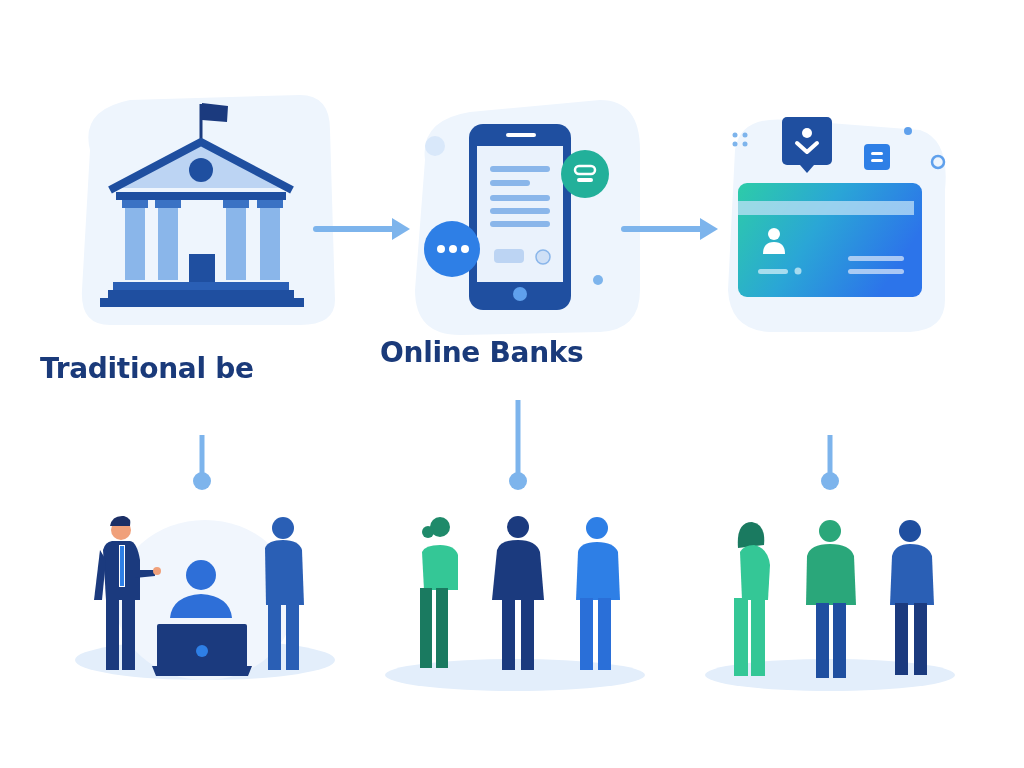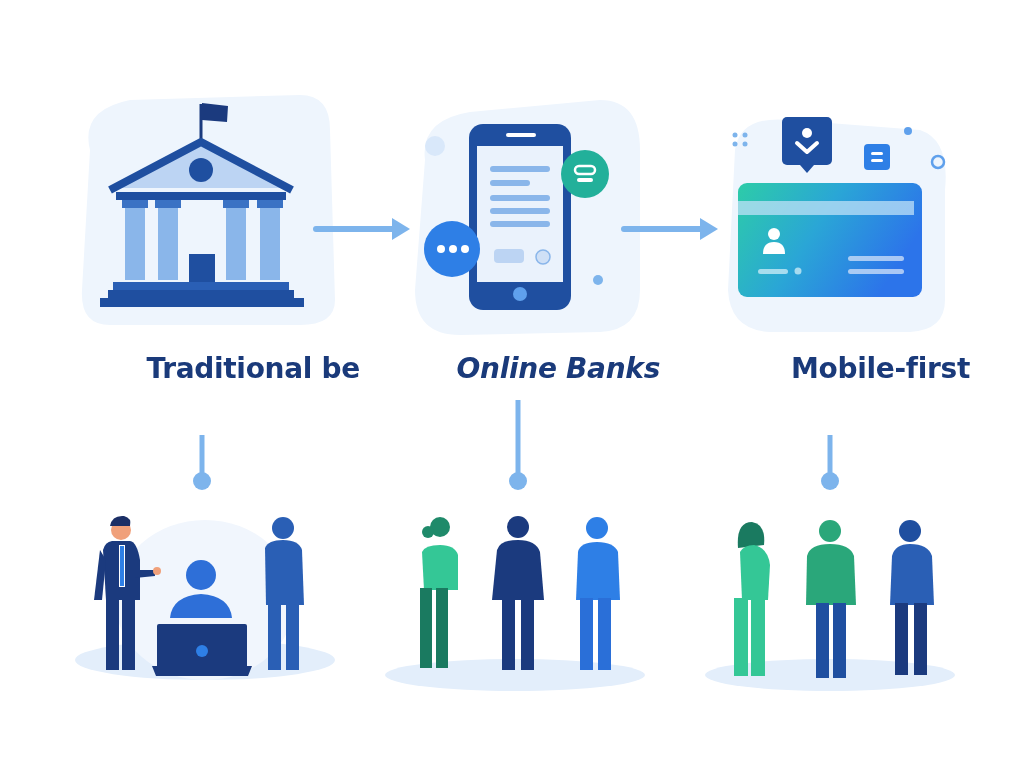--- a/index.html
+++ b/index.html
@@ -1,17 +1,17 @@
 <!DOCTYPE html>
 <html><head>
 <meta charset="utf-8">
 <style>
   html, body { margin:0; padding:0; }
   body { width:1024px; height:768px; background:#ffffff; position:relative; overflow:hidden; font-family:"DejaVu Sans", sans-serif; }
-  .label { position:absolute; color:#1a3a7a; font-weight:bold; font-size:28px; text-align:right; line-height:38px; letter-spacing:-0.3px; }
+  .label { position:absolute; color:#1a3a7a; font-weight:bold; font-size:28px; text-align:left; line-height:38px; letter-spacing:-0.3px; }
   svg { position:absolute; overflow:visible; }
 </style>
 </head>
 <body>
 
 <svg width="1024" height="768" style="left:0;top:0;">
   <path d="M90 150 Q80 110 130 100 L300 95 Q330 95 330 130 L335 300 Q335 325 300 325 L110 325 Q80 325 82 290 Z" fill="#eef5fd"></path>
   <path d="M425 160 Q420 120 470 112 L600 100 Q640 100 640 150 L640 290 Q640 330 600 332 L460 335 Q415 335 415 290 Z" fill="#eef5fd"></path>
   <path d="M735 150 Q740 115 790 120 L920 130 Q950 140 945 190 L945 300 Q945 330 910 332 L770 332 Q730 330 728 290 Z" fill="#eef5fd"></path>
   <ellipse cx="205" cy="660" rx="130" ry="20" fill="#e3eefb"></ellipse>
@@ -98,25 +98,24 @@
   <path d="M763 254 Q763 242 774 242 Q785 242 785 254 Z" fill="#fff"></path>
   <rect x="758" y="269" width="30" height="5" rx="2.5" fill="#c7eaf5" opacity="0.8"></rect>
   <circle cx="798" cy="271" r="3.5" fill="#c7eaf5" opacity="0.8"></circle>
   <rect x="848" y="256" width="56" height="5" rx="2.5" fill="#c9dcf7" opacity="0.8"></rect>
   <rect x="848" y="269" width="56" height="5" rx="2.5" fill="#c9dcf7" opacity="0.8"></rect>
 </svg>
 
 <div class="label" style="left:40px;top:350px;width:320px;">
   <div>Traditional be</div>
 </div>
-<div class="label" style="left:380px;top:350px;width:280px;font-style:italic;">
+<div class="label" style="left:380px;top:334px;width:280px;">
   <div>Online Banks</div>
 </div>
 <div class="label" style="left:690px;top:350px;width:280px;">
-  <div>Mobile-first</div>
 </div>
 
 <svg width="1024" height="768" style="left:0;top:0;">
   <line x1="202" y1="435" x2="202" y2="478" stroke="#7db4ec" stroke-width="5"></line>
   <circle cx="202" cy="481" r="9" fill="#7db4ec"></circle>
   <line x1="518" y1="400" x2="518" y2="478" stroke="#7db4ec" stroke-width="5"></line>
   <circle cx="518" cy="481" r="9" fill="#7db4ec"></circle>
   <line x1="830" y1="435" x2="830" y2="478" stroke="#7db4ec" stroke-width="5"></line>
   <circle cx="830" cy="481" r="9" fill="#7db4ec"></circle>
 </svg>

